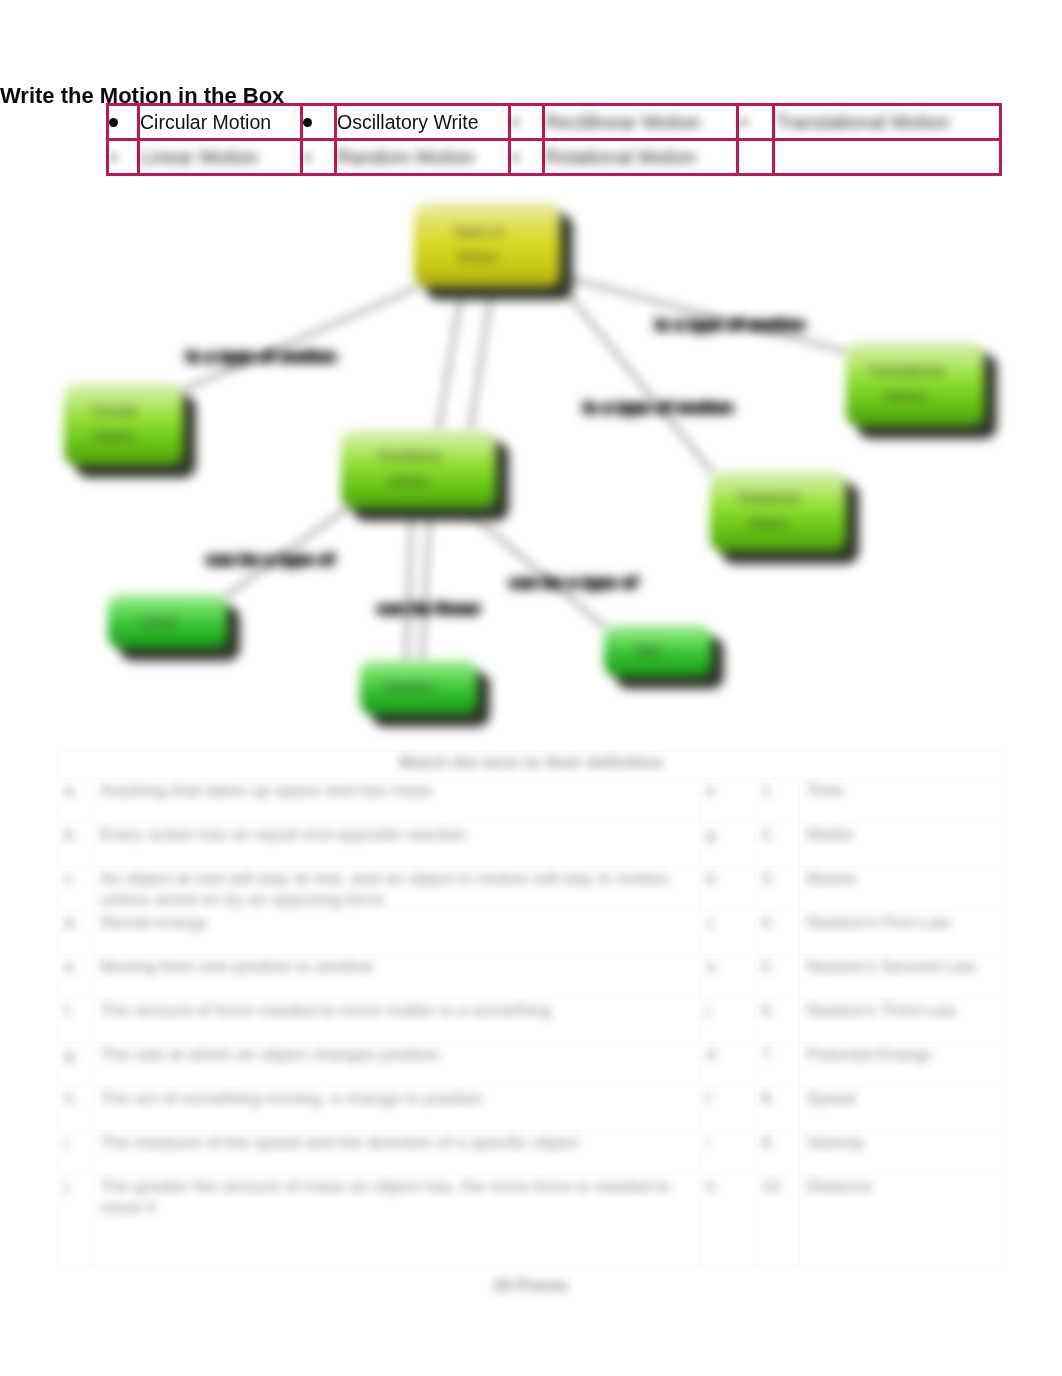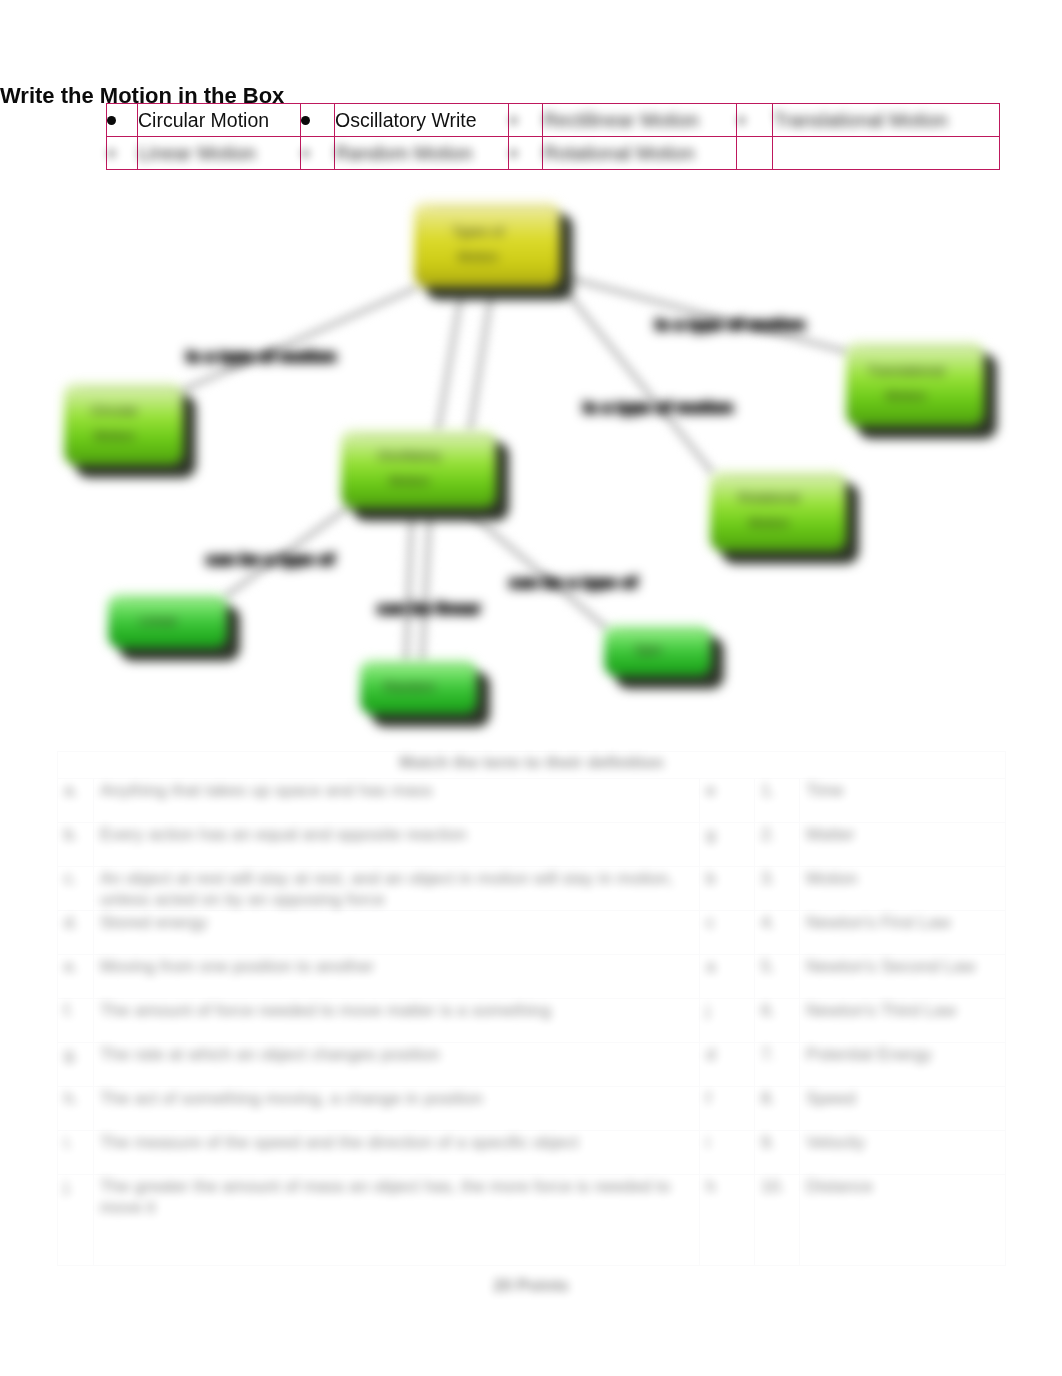--- a/index.html
+++ b/index.html
@@ -6,21 +6,21 @@
   body{width:1062px;height:1376px;background:#ffffff;font-family:"Liberation Sans",sans-serif;overflow:hidden;}
   .page{position:relative;width:1062px;height:1376px;background:#fff;}
 
   
   .title{position:absolute;left:0;top:59px;width:1008px;
          font-size:22px;font-weight:bold;color:#0b0b0b;letter-spacing:0px;margin-top:24px;}
 
   
   .opt-table{position:absolute;left:106px;top:103px;width:893px;border-collapse:collapse;
              table-layout:fixed;}
-  .opt-table td{border:1px solid #be185d;padding:0;height:32px;vertical-align:middle;}
+  .opt-table td{border:3px solid #be185d;padding:0;height:32px;vertical-align:middle;}
   .opt-bul{text-align:left;padding-left:17px;}
   .opt-txt{font-size:19.5px;color:#111;padding-left:7px;}
   .bullet{display:inline-block;width:9px;height:9px;border-radius:50%;background:#0a0a0a;vertical-align:middle;}
   .blurtxt{display:inline-block;color:#000;filter:blur(4.6px);opacity:.72;text-shadow:0 0 1px rgba(0,0,0,.5);}
   .blurbul{filter:blur(4.4px);opacity:.35;}
 
   
   .map{position:absolute;left:0;top:0;width:1062px;height:1376px;}
   .node{position:absolute;border-radius:12px;box-sizing:border-box;
         filter:blur(5.2px);}

